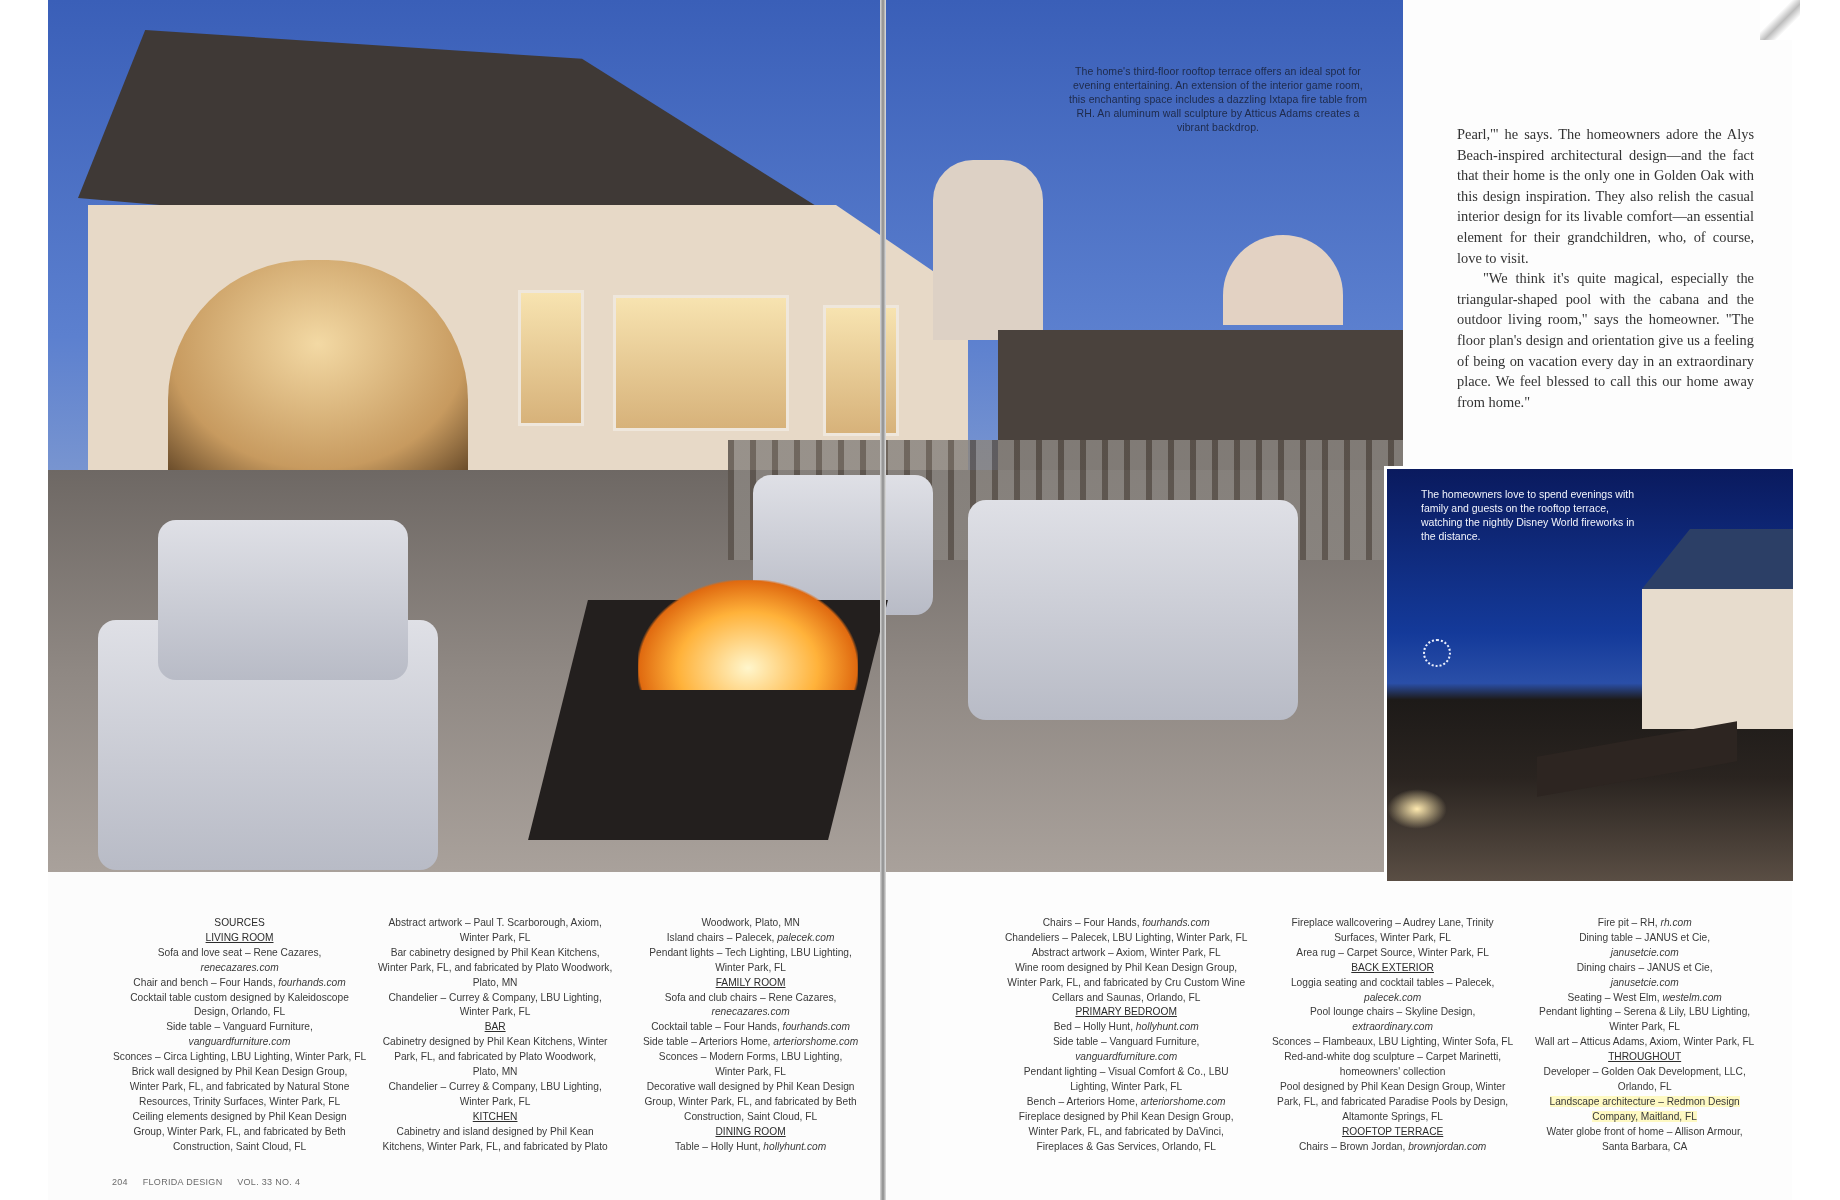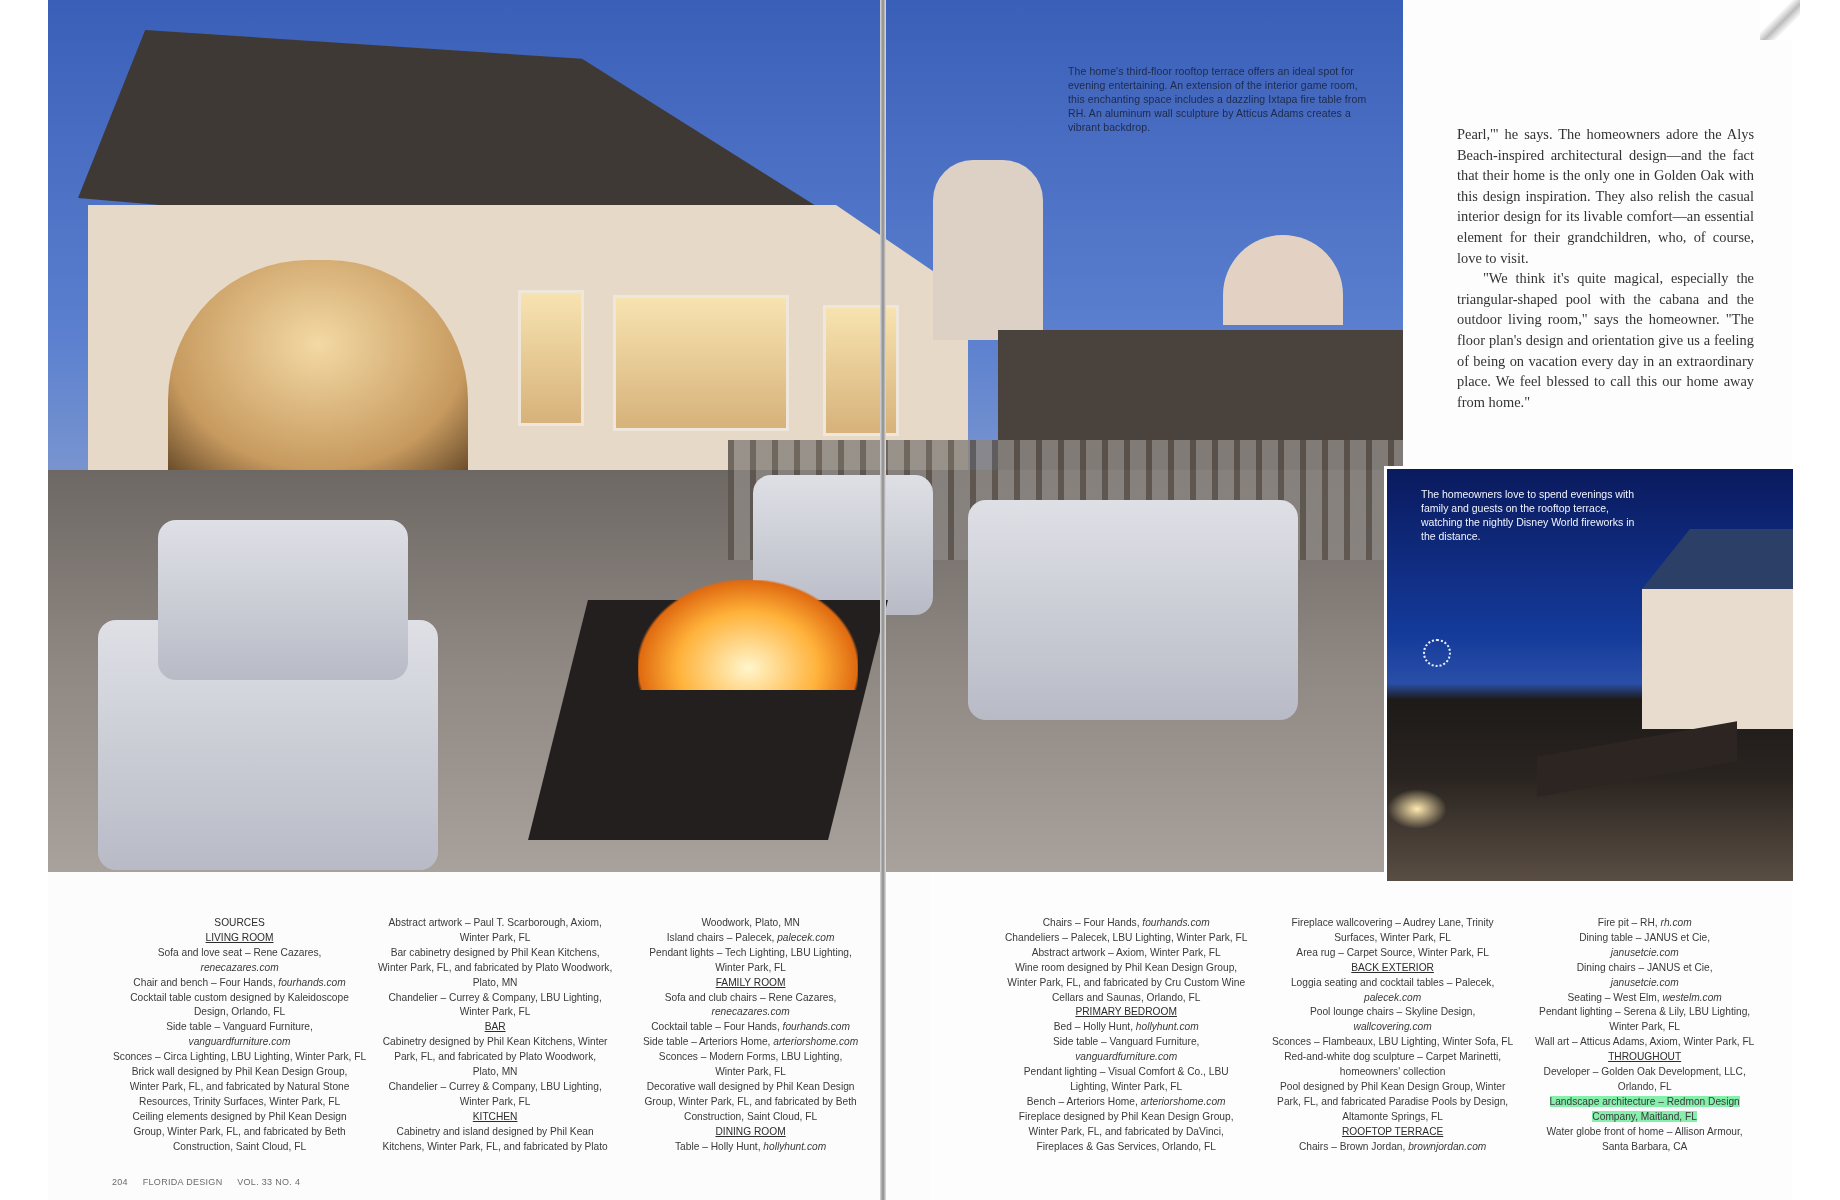--- a/index.html
+++ b/index.html
@@ -17,40 +17,40 @@
   .loggia{position:absolute;left:120px;top:260px;width:300px;height:210px;background:radial-gradient(ellipse at 50% 40%,#f3d9a4,#c79a5f 70%,#6b4d2b);border-radius:140px 140px 0 0;}
   .window{position:absolute;background:linear-gradient(#f7e3b0,#d7b27a);border:3px solid #efe7dc;}
   .roof-right{position:absolute;left:950px;top:330px;width:405px;height:170px;background:#4a423d;}
   .tower{position:absolute;left:885px;top:160px;width:110px;height:180px;background:#ddd1c5;border-radius:40px 40px 0 0;}
   .dome{position:absolute;left:1175px;top:235px;width:120px;height:90px;background:#e3d2c3;border-radius:60px 60px 0 0;}
   .deck{position:absolute;left:0;top:470px;width:100%;height:402px;background:linear-gradient(180deg,#6e6864,#8f8883 50%,#a9a19b);}
   .railing{position:absolute;left:680px;top:440px;width:675px;height:120px;background:repeating-linear-gradient(90deg,#5b534c 0 6px,#8a8580 6px 22px);opacity:.85;}
   .chair{position:absolute;background:linear-gradient(#dfe0e6,#b8bbc6);border-radius:18px;}
   .firepit{position:absolute;left:510px;top:600px;width:300px;height:240px;background:#231f1e;transform:skewX(-14deg);}
   .flame{position:absolute;left:590px;top:580px;width:220px;height:110px;background:radial-gradient(ellipse at 50% 80%,#fff6cc,#ffb23a 45%,#e06a10 70%,transparent 72%);}
-  .cap1{position:absolute;left:1068px;top:64px;width:300px;text-align:left;color:#1e2a4a;font-size:10.5px;line-height:14px;letter-spacing:.1px;}
+  .cap1{position:absolute;left:1068px;top:64px;width:300px;text-align:center;color:#1e2a4a;font-size:10.5px;line-height:14px;letter-spacing:.1px;}
   
   .inset-photo{position:absolute;left:1384px;top:466px;width:406px;height:412px;overflow:hidden;border-left:3px solid #fff;border-top:3px solid #fff;
     background:linear-gradient(180deg,#0a1a5e 0%,#143a9a 40%,#2a4fa8 52%,#1d1a18 56%,#2a2420 75%,#5a4e44 100%);}
   .inset-cabana{position:absolute;left:255px;top:60px;width:160px;height:200px;background:linear-gradient(#2c3f66 0 30%,#e7dccd 30%);clip-path:polygon(30% 0,100% 0,100% 100%,0 100%,0 30%);}
   .inset-table{position:absolute;left:150px;top:270px;width:200px;height:40px;background:#2d2521;transform:skewY(-10deg);}
   .inset-glow{position:absolute;left:0;top:320px;width:60px;height:40px;background:radial-gradient(#ffeab0,transparent 70%);}
   .firework{position:absolute;left:36px;top:170px;width:24px;height:24px;border-radius:50%;border:2px dotted #e9eefc;}
   .cap2{position:absolute;left:1421px;top:487px;width:220px;color:#f2f4fb;font-size:10.5px;line-height:14px;}
   
   .body-text{position:absolute;left:1457px;top:124px;width:297px;font-family:"Liberation Serif",serif;font-size:14.4px;line-height:20.6px;color:#333;text-align:justify;}
   .body-text p{margin:0;}
   .body-text p + p{text-indent:26px;}
   
   .sources{position:absolute;top:916px;font-size:10.2px;line-height:14.9px;color:#3a3a3a;text-align:center;}
   .sources div{white-space:nowrap;}
   .sources .head{text-decoration:underline;text-transform:uppercase;color:#2c2c2c;}
   .sources .plain-head{color:#2c2c2c;}
   .sources .url{font-style:italic;}
-  .hl{background:#86efac;}
+  .hl{background:#fef9c3;}
   .folio{position:absolute;left:112px;top:1177px;font-size:9px;color:#6b6b6b;letter-spacing:.3px;}
   .folio span{margin-right:12px;}
   .curl{position:absolute;left:1760px;top:0;width:40px;height:40px;background:linear-gradient(135deg,#fff 40%,#bdbdbd 55%,#fff 70%);}
 </style>
 </head>
 <body>
 
 <div class="spread">
   <div class="page-left"></div>
   <div class="page-right"></div>
@@ -176,21 +176,21 @@
   </div>
 <div class="sources" style="left:1272px;">
     <div id="col4">
       <div><span>Fireplace wallcovering – Audrey Lane, Trinity</span></div>
       <div><span>Surfaces, Winter Park, FL</span></div>
       <div><span>Area rug – Carpet Source, Winter Park, FL</span></div>
       <div class="head"><span>BACK EXTERIOR</span></div>
       <div><span>Loggia seating and cocktail tables – Palecek,</span></div>
       <div><span class="url">palecek.com</span></div>
       <div><span>Pool lounge chairs – Skyline Design,</span></div>
-      <div><span class="url">wallcovering.com</span></div>
+      <div><span class="url">extraordinary.com</span></div>
       <div><span>Sconces – Flambeaux, LBU Lighting, Winter Sofa, FL</span></div>
       <div><span>Red-and-white dog sculpture – Carpet Marinetti,</span></div>
       <div><span>homeowners' collection</span></div>
       <div><span>Pool designed by Phil Kean Design Group, Winter</span></div>
       <div><span>Park, FL, and fabricated Paradise Pools by Design,</span></div>
       <div><span>Altamonte Springs, FL</span></div>
       <div class="head"><span>ROOFTOP TERRACE</span></div>
       <div><span>Chairs – Brown Jordan, </span><span class="url">brownjordan.com</span></div>
     </div>
   </div>

